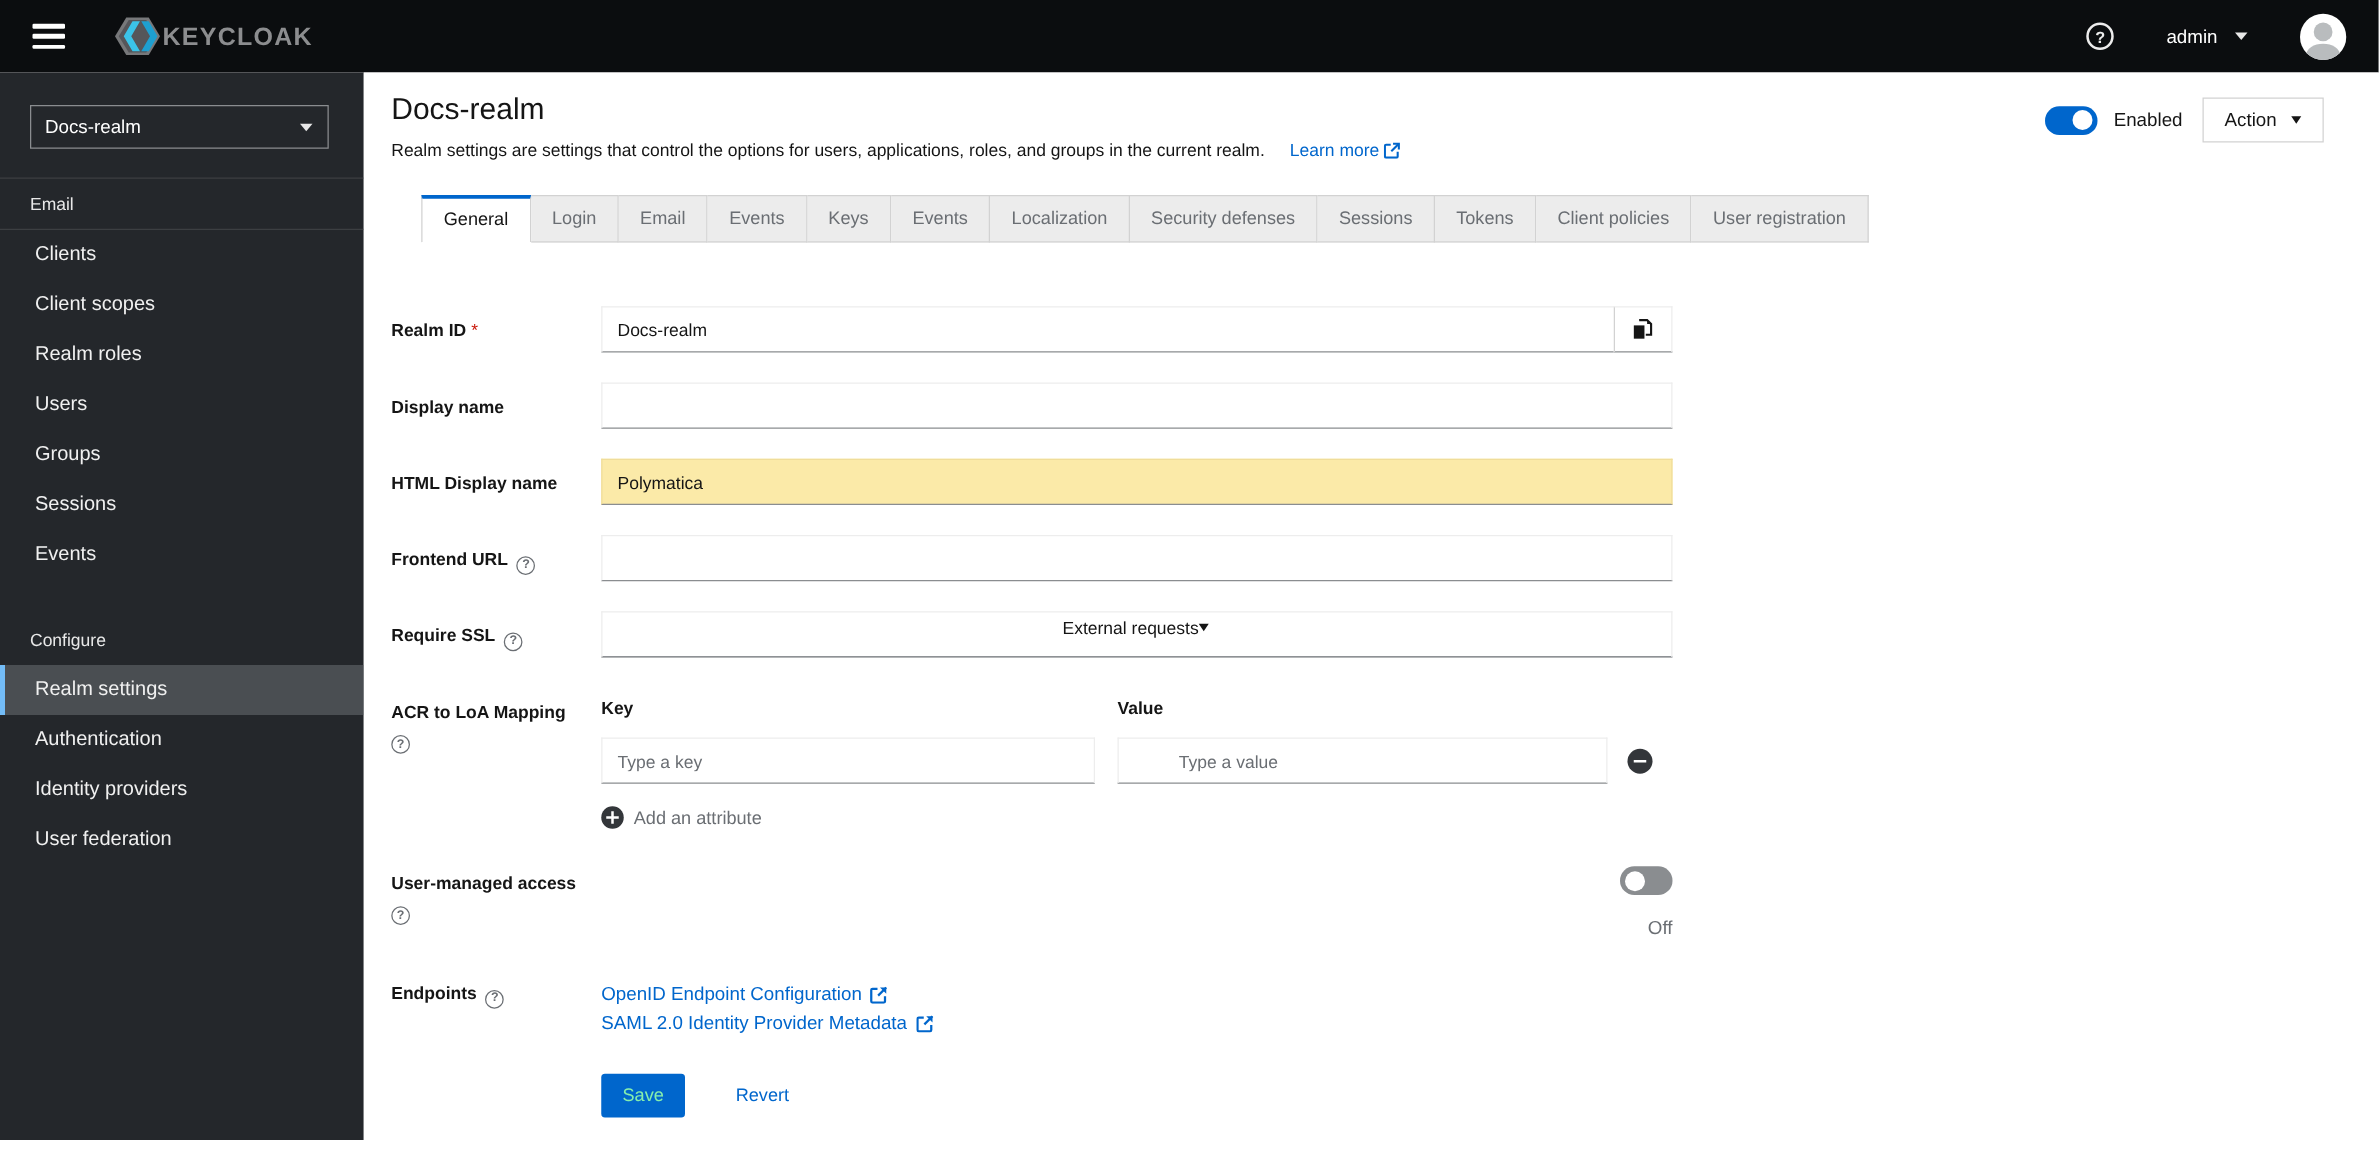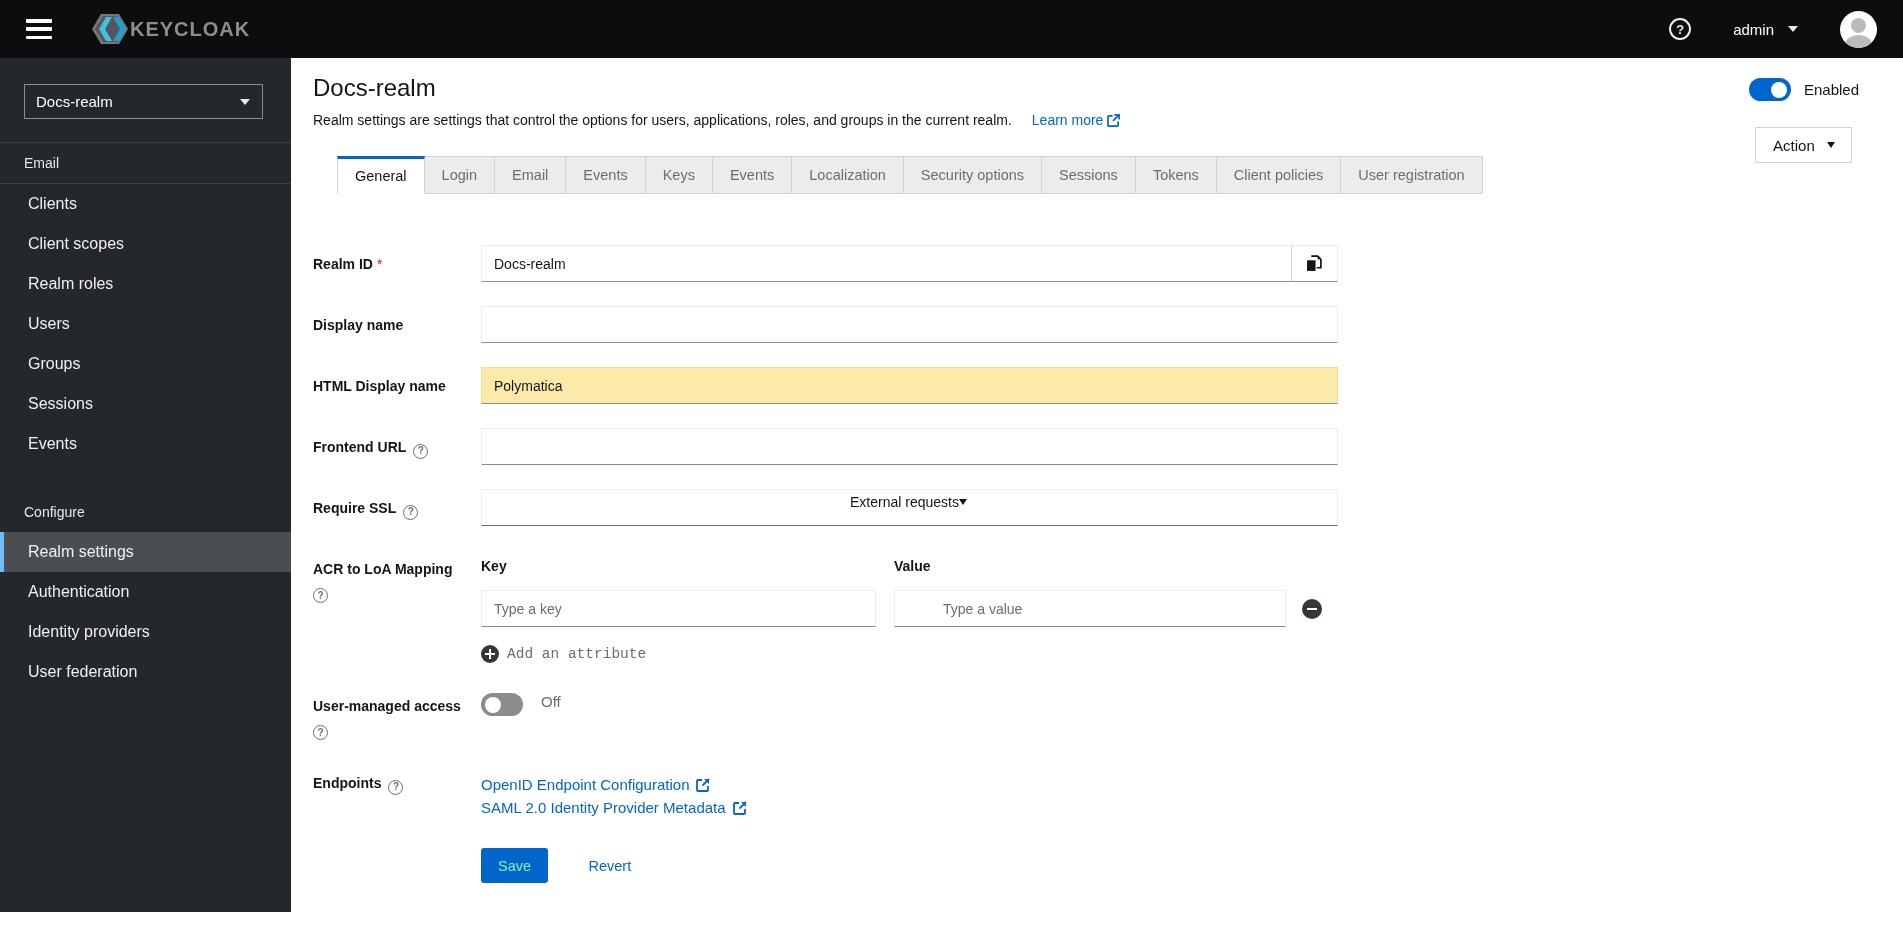--- a/index.html
+++ b/index.html
@@ -31,21 +31,21 @@
   .divider-after-title { border-bottom:1px solid #3c3f42; }
   .nav-item { height:40px; display:flex; align-items:center; padding-left:24px; font-size:16px; color:#f0f0f0; cursor:pointer; border-left:4px solid transparent; }
   .nav-item.active { background:#4a4e52; border-left:4px solid #73bcf7; }
 
   
   .content { flex:1; background:#fff; position:relative; }
   .content-header { position:relative; padding:16px 44px 0 22px; }
   .page-title { font-size:24px; font-weight:400; color:#151515; }
   .page-desc { margin-top:10px; font-size:14px; color:#151515; }
   .learn-more { color:#0066cc; text-decoration:none; margin-left:20px; cursor:pointer; }
-  .header-controls { position:absolute; top:20px; right:44px; display:flex; align-items:center; gap:26px;flex-direction:column; }
+  .header-controls { position:absolute; top:20px; right:44px; display:flex; align-items:center; gap:16px; }
   .switch { width:42px; height:23px; border-radius:12px; position:relative; cursor:pointer; flex-shrink:0; }
   .switch.on { background:#0066cc; }
   .switch.off { background:#8a8d90; }
   .switch .knob { position:absolute; top:3.5px; width:16px; height:16px; border-radius:50%; background:#fff; }
   .switch.on .knob { right:4px; }
   .switch.off .knob { left:4px; }
   .enabled-wrap { display:flex; align-items:center; gap:13px; font-size:15px; color:#151515; }
   .action-btn { height:36px; min-width:97px; background:#fff; border:1px solid #d2d2d2; font-size:15px; color:#151515; display:flex; align-items:center; justify-content:center; gap:12px; padding:0 14px; cursor:pointer; font-family:inherit; }
   .caret-down-dark { width:0; height:0; border-left:4.5px solid transparent; border-right:4.5px solid transparent; border-top:6px solid #151515; display:inline-block; }
 
@@ -71,27 +71,27 @@
   .copy-btn { width:47px; height:37px; background:#fff; border:1px solid #ededed; border-bottom:1px solid #8a8d90; border-left:1px solid #d2d2d2; display:flex; align-items:center; justify-content:center; cursor:pointer; }
   .select-box { width:100%; height:37px; border:1px solid #ededed; border-bottom:1px solid #6a6e73; background:#fff; display:flex; align-items:center; justify-content:center; padding:0 14px 12px 12px; font-size:14px; color:#151515; cursor:pointer; }
 
   
   .kv-headers { display:flex; font-size:14px; font-weight:700; color:#151515; margin-bottom:16px; padding-top:8px; }
   .kv-key-col { width:395px; margin-right:18px; }
   .kv-val-col { width:392px; }
   .kv-inputs { display:flex; align-items:center; }
   .minus-btn { margin-left:16px; width:20px; height:20px; border-radius:50%; background:#33363a; border:none; position:relative; cursor:pointer; flex-shrink:0; }
   .minus-btn::after { content:""; position:absolute; left:5px; top:9px; width:10px; height:2.4px; background:#fff; }
-  .add-attr { display:flex; align-items:center; gap:8px; margin-top:18px; font-size:14.5px; color:#6a6e73; cursor:pointer; background:none; border:none; font-family:Liberation Mono, monospace; }
+  .add-attr { display:flex; align-items:flex-end; gap:8px; margin-top:18px; font-size:14.5px; color:#6a6e73; cursor:pointer; background:none; border:none; font-family:Liberation Sans, sans-serif; }
   .plus-icon { width:18px; height:18px; border-radius:50%; background:#33363a; position:relative; flex-shrink:0; }
   .plus-icon::before { content:""; position:absolute; left:4px; top:8px; width:10px; height:2.4px; background:#fff; }
   .plus-icon::after { content:""; position:absolute; left:8px; top:4px; width:2.4px; height:10px; background:#fff; }
 
   
-  .uma-field { display:flex; align-items:flex-start; gap:18px; padding-top:6px; }
+  .uma-field { display:flex; align-items:flex-end; gap:18px; padding-top:6px;flex-direction:column; }
   .uma-state { font-size:15px; color:#6a6e73; }
 
   
   .endpoint-links { padding-top:12px; display:flex; flex-direction:column; gap:6px; }
   .ep-link { font-size:15px; color:#0066cc; text-decoration:none; display:flex; align-items:center; gap:7px; cursor:pointer; }
 
   
   .actions-row { margin-top:32px; display:flex; align-items:center; }
   .save-btn { height:35px; padding:0 17px; background:#0066cc; color:#86efac; border:none; border-radius:3px; font-size:14.5px; cursor:pointer; font-family:inherit; }
   .revert-link { margin-left:36px; font-size:14.5px; color:#0066cc; text-decoration:none; cursor:pointer; }
@@ -214,21 +214,21 @@
       <div class="tab">
           <span>Keys</span>
         </div>
       <div class="tab">
           <span>Events</span>
         </div>
       <div class="tab">
           <span>Localization</span>
         </div>
       <div class="tab">
-          <span>Security options</span>
+          <span>Security defenses</span>
         </div>
       <div class="tab">
           <span>Sessions</span>
         </div>
       <div class="tab">
           <span>Tokens</span>
         </div>
       <div class="tab">
           <span>Client policies</span>
         </div>

